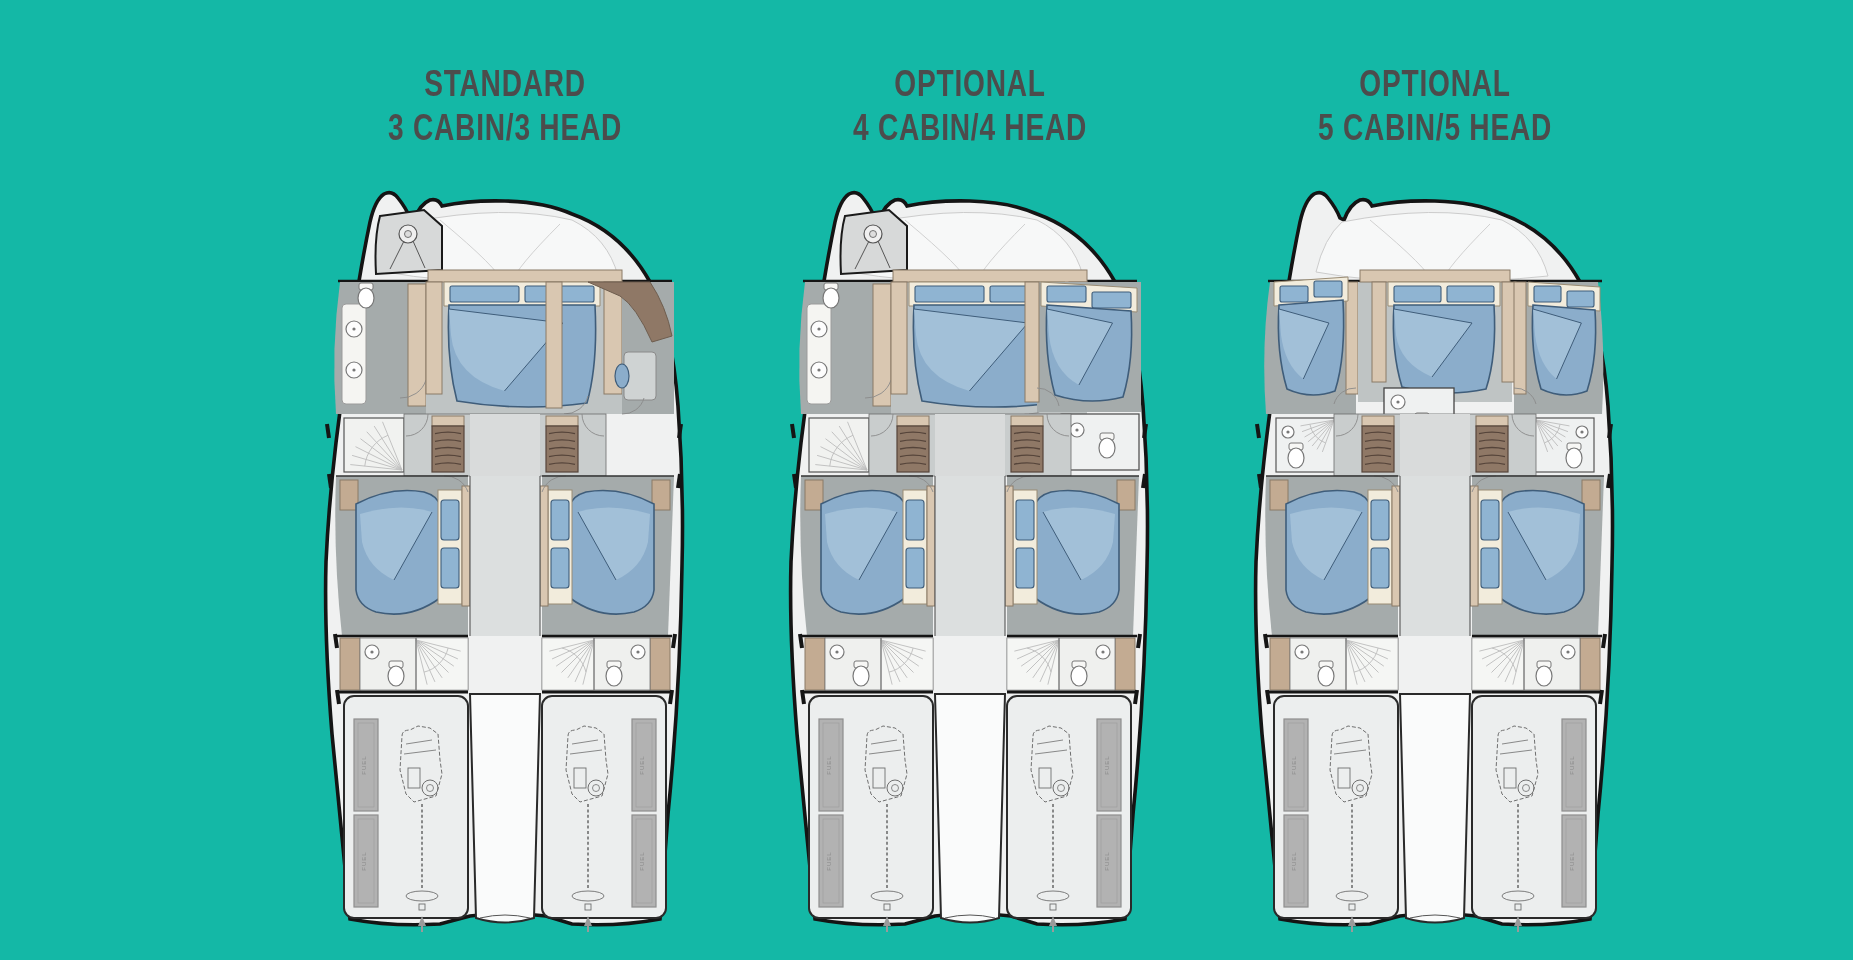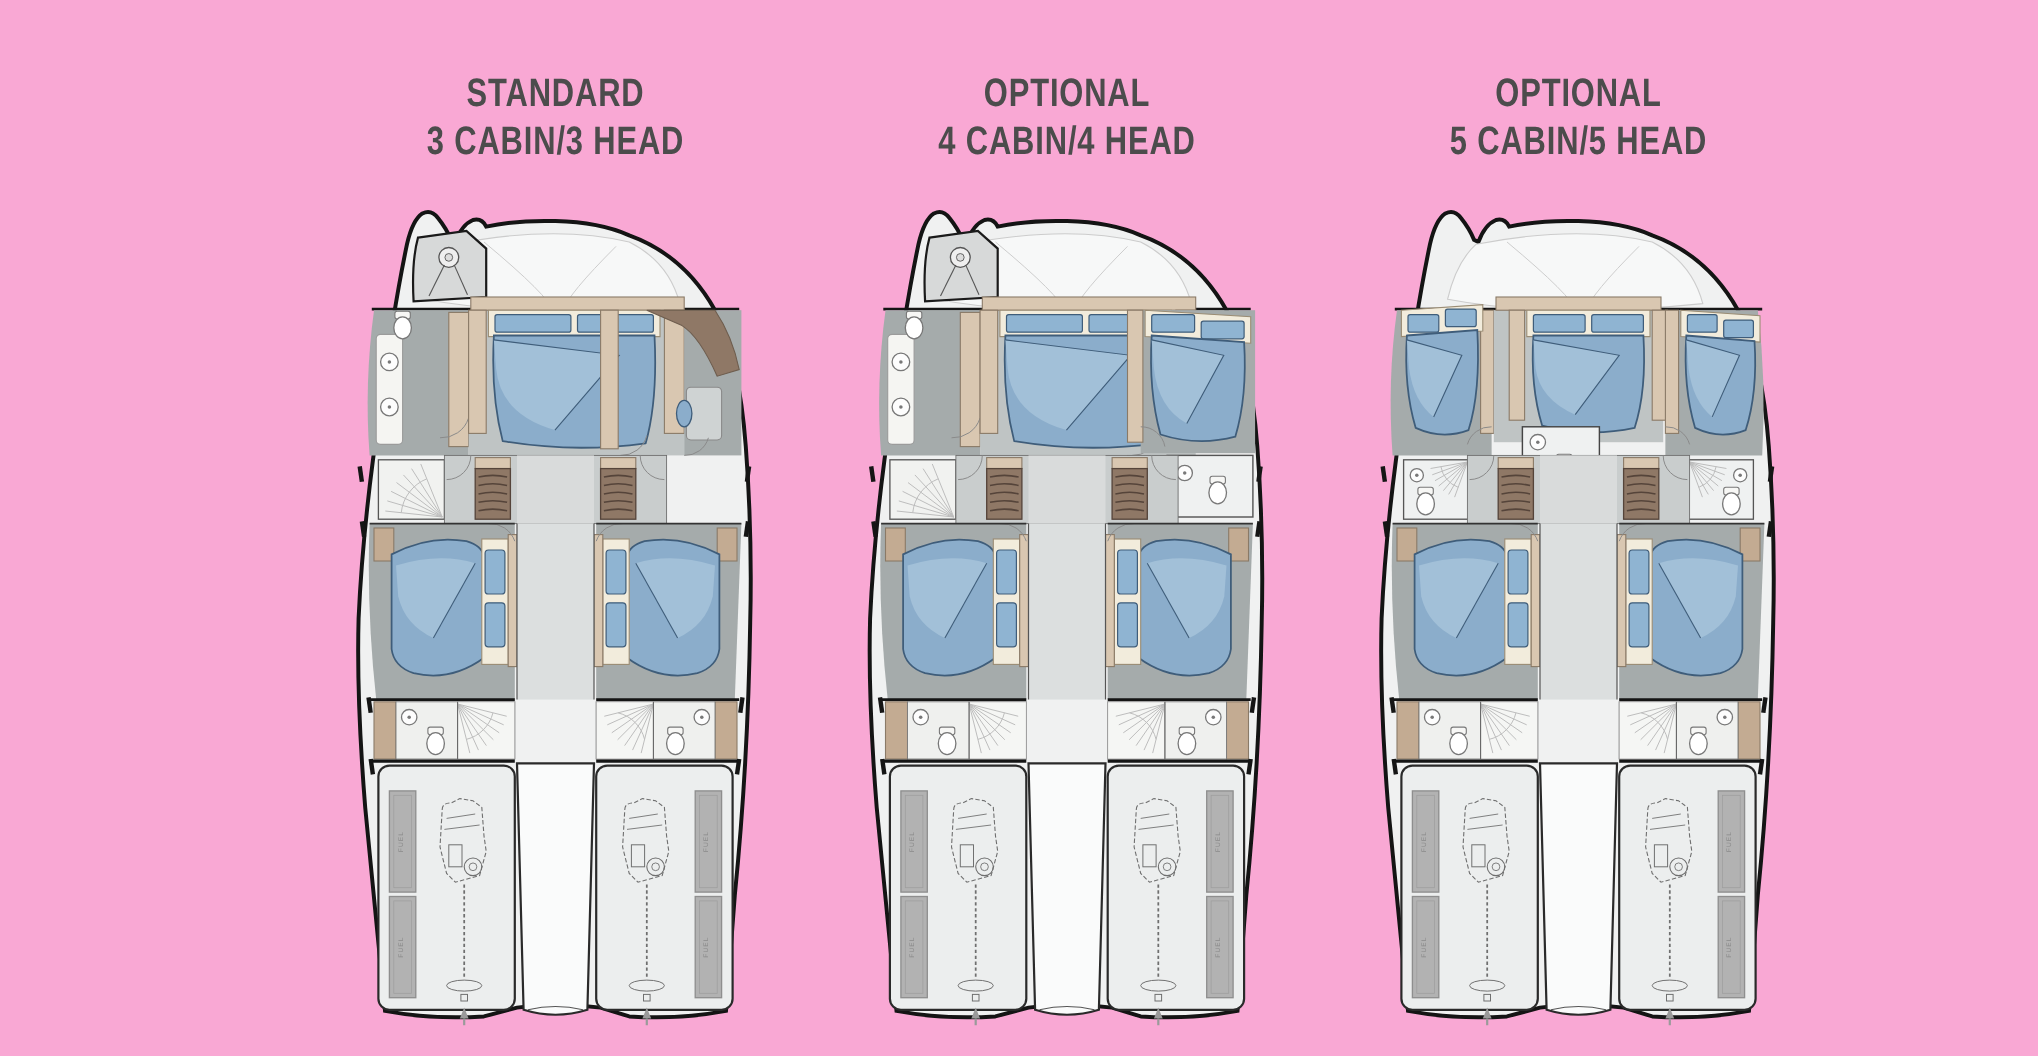--- a/index.html
+++ b/index.html
@@ -1,17 +1,17 @@
 <!DOCTYPE html>
 <html><head>
 <meta charset="utf-8">
 <style>
   html,body{margin:0;padding:0;background:#ffffff;}
   body{width:1853px;height:960px;overflow:hidden;font-family:"Liberation Sans",sans-serif;position:relative;}
-  .stage{position:absolute;inset:0;background:#f9a8d4;}
+  .stage{position:absolute;inset:0;background:#14b8a6;}
   .panel{position:absolute;top:34px;width:370px;display:flex;flex-direction:column;align-items:center;}
   .panel h2{margin:0 0 12px 0;height:112px;display:flex;flex-direction:column;justify-content:center;align-items:center;
     font-size:36px;line-height:1.22;font-weight:700;color:#4c4c4c;letter-spacing:1px;white-space:nowrap;
     transform:scaleX(0.78);font-family:"Liberation Sans",sans-serif;text-transform:uppercase;}
   .panel h2 span{display:block;text-align:center;}
   .panel svg{display:block;}
 </style>
 </head>
 <body>
 

